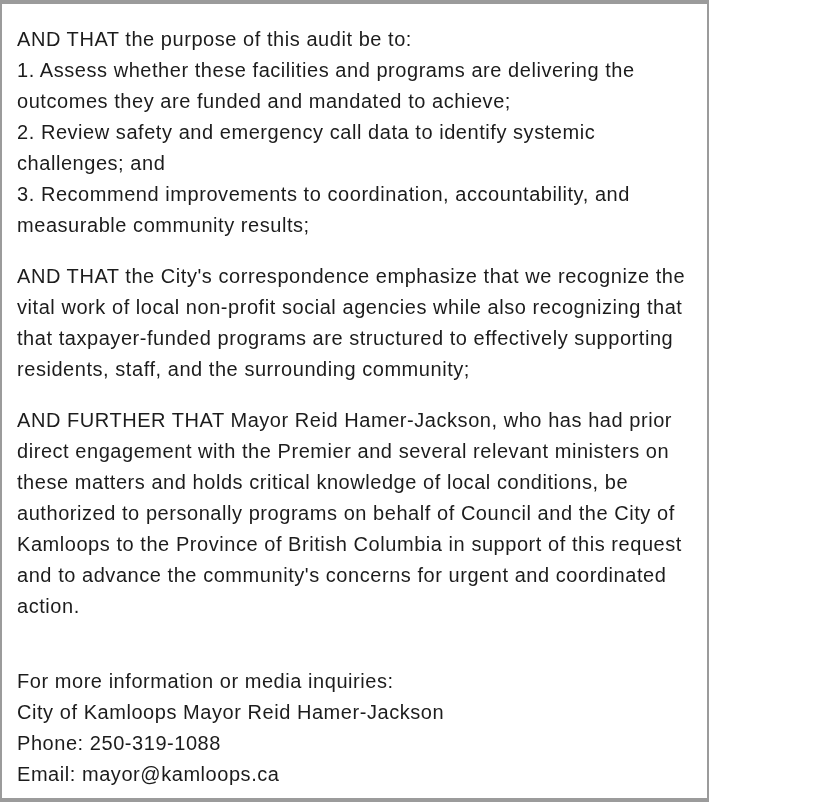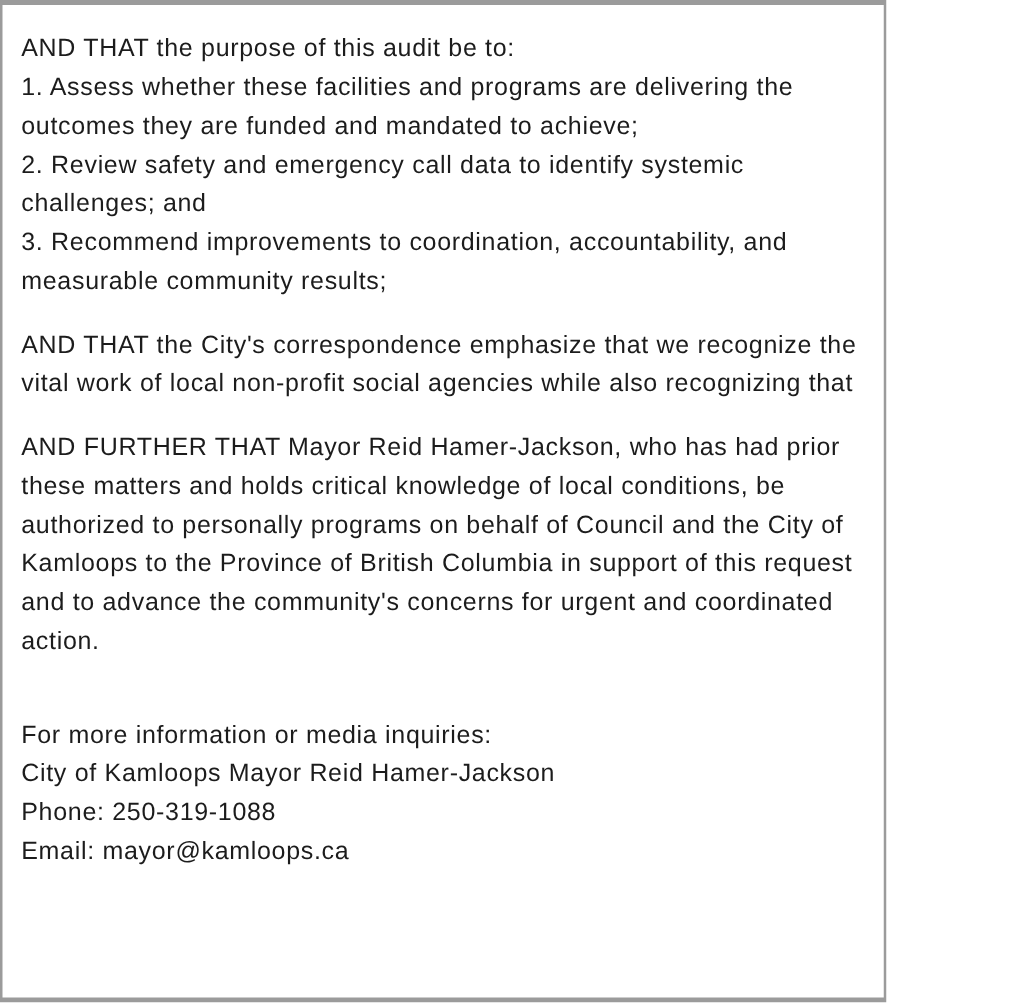--- a/index.html
+++ b/index.html
@@ -58,24 +58,27 @@
     <p class="line">outcomes they are funded and mandated to achieve;</p>
     <p class="line">2. Review safety and emergency call data to identify systemic</p>
     <p class="line">challenges; and</p>
     <p class="line">3. Recommend improvements to coordination, accountability, and</p>
     <p class="line">measurable community results;</p>
   </div>
 
   <div class="paragraph">
     <p class="line">AND THAT the City's correspondence emphasize that we recognize the</p>
     <p class="line">vital work of local non-profit social agencies while also recognizing that</p>
+    <p class="line">that taxpayer-funded programs are structured to effectively supporting</p>
+    <p class="line">residents, staff, and the surrounding community;</p>
   </div>
 
   <div class="paragraph">
     <p class="line">AND FURTHER THAT Mayor Reid Hamer-Jackson, who has had prior</p>
+    <p class="line">direct engagement with the Premier and several relevant ministers on</p>
     <p class="line">these matters and holds critical knowledge of local conditions, be</p>
     <p class="line">authorized to personally programs on behalf of Council and the City of</p>
     <p class="line">Kamloops to the Province of British Columbia in support of this request</p>
     <p class="line">and to advance the community's concerns for urgent and coordinated</p>
     <p class="line">action.</p>
   </div>
 
   <div class="contact-block">
     <p class="line">For more information or media inquiries:</p>
     <p class="line">City of Kamloops Mayor Reid Hamer-Jackson</p>

